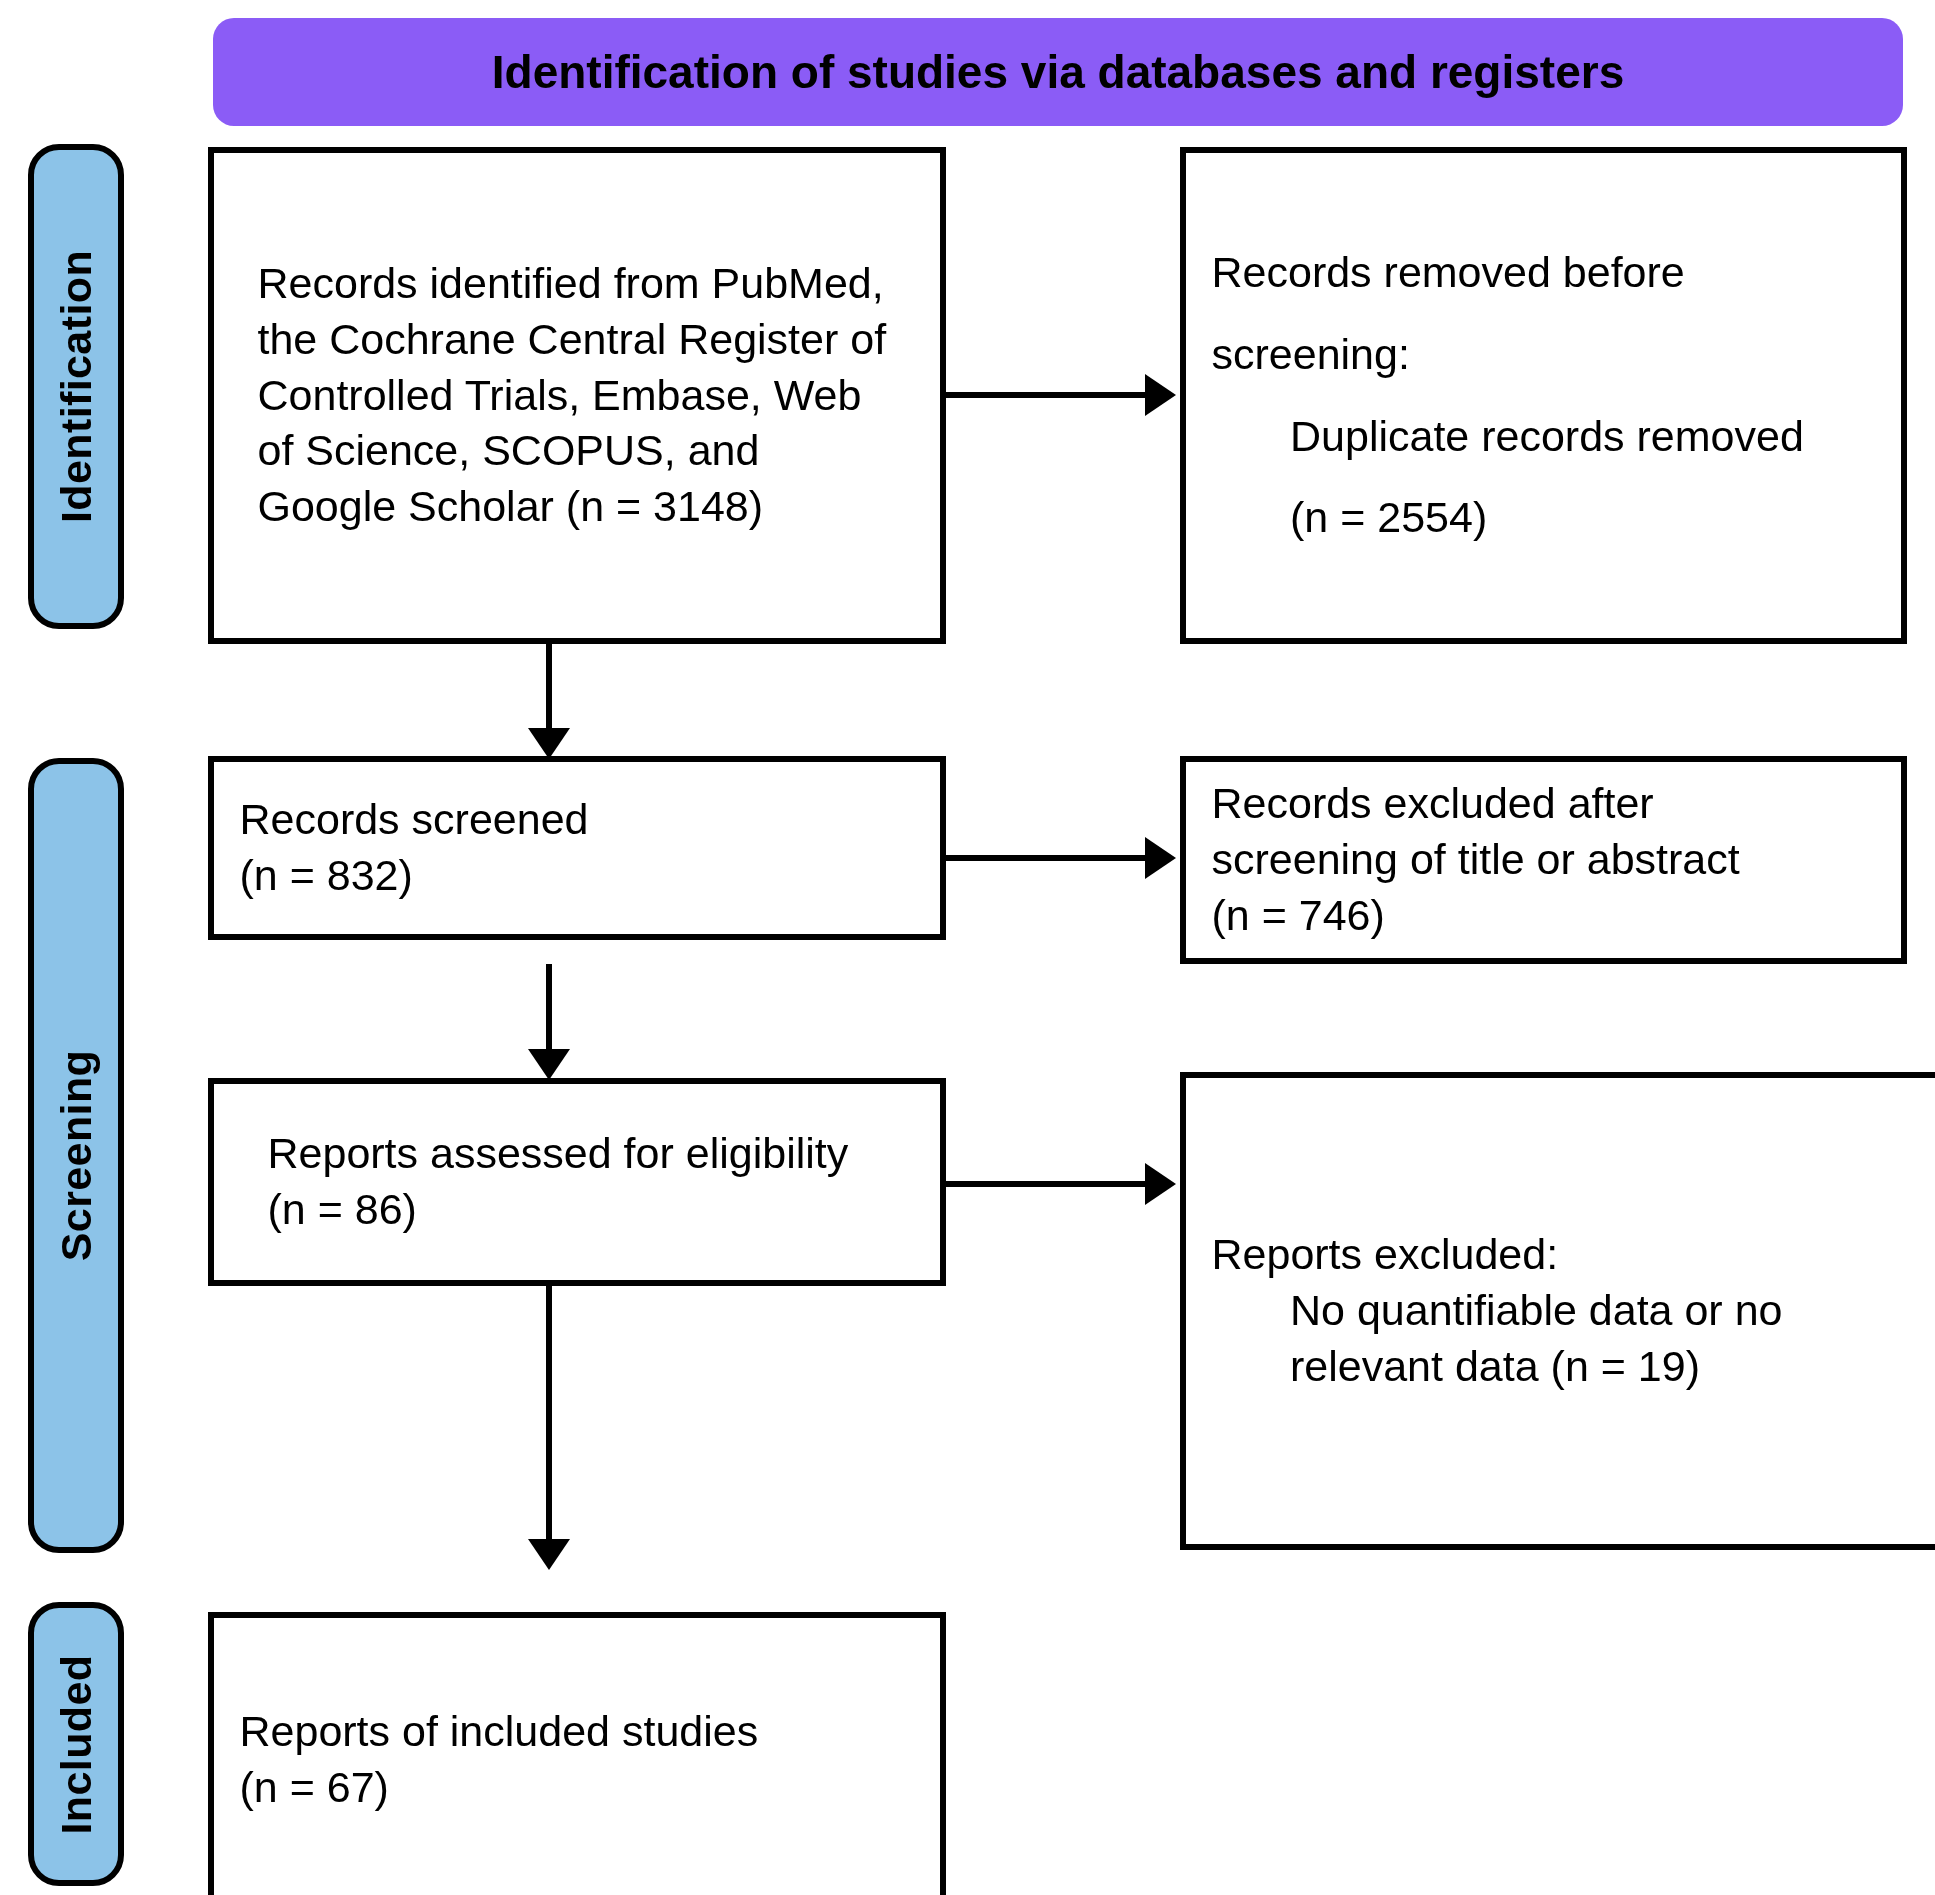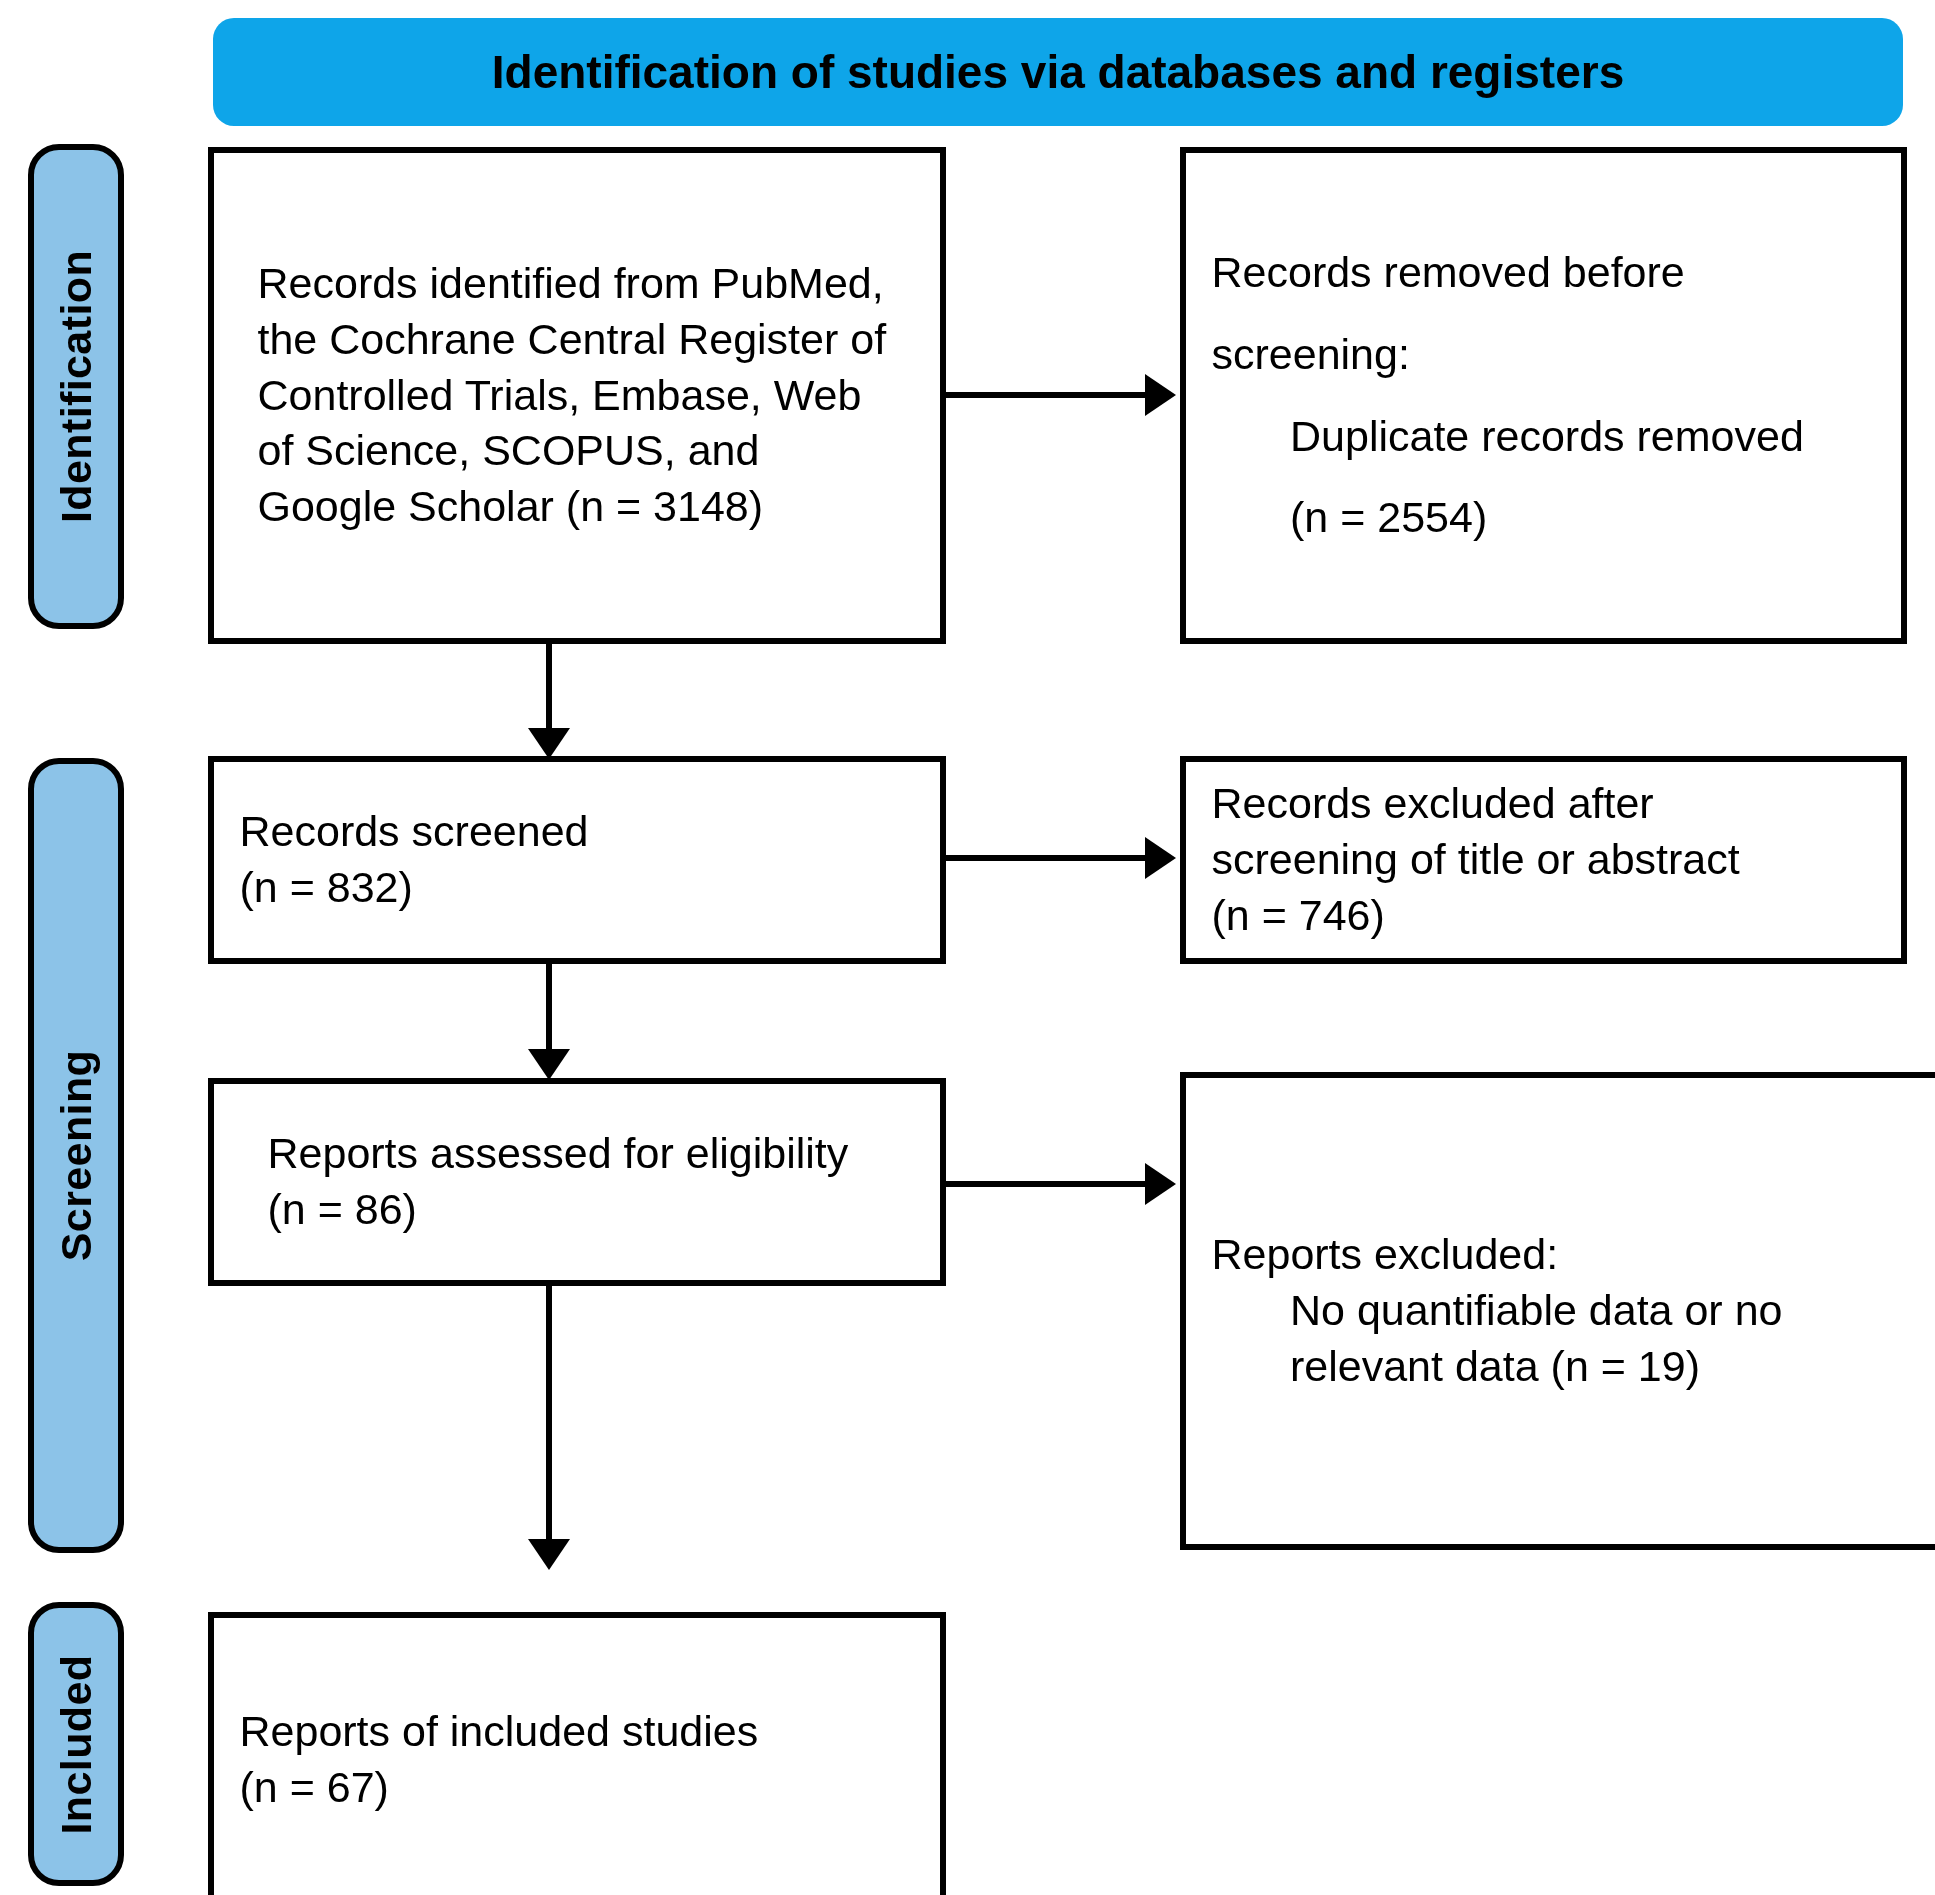--- a/index.html
+++ b/index.html
@@ -36,21 +36,21 @@
     white-space: nowrap;
     font-size: 43px;
     font-weight: bold;
     letter-spacing: 0.4px;
     line-height: 1;
   }
 
   
   .banner {
     position: absolute;
-    background: #0ea5e9;
+    background: #8b5cf6;
     border-radius: 21px;
     box-sizing: border-box;
     display: flex;
     align-items: center;
     justify-content: center;
   }
   .banner-text {
     font-size: 46px;
     font-weight: bold;
     color: #000000;
@@ -145,21 +145,21 @@
   <div class="connector">
     <div class="line-h" style="left:945px; top:392px; width:204px;"></div>
     <div class="arrow-right" style="left:1145px; top:374px;"></div>
   </div>
 
   <div class="connector">
     <div class="line-v" style="left:546px; top:642px; height:96px;"></div>
     <div class="arrow-down" style="left:528px; top:728px;"></div>
   </div>
 
-  <div class="flow-box" style="left:208px; top:756px; width:738px; height:208px;">
+  <div class="flow-box" style="left:208px; top:756px; width:738px; height:184px;">
     <div class="box-text">Records screened</div>
     <div class="box-text">(n = 832)</div>
   </div>
 
   <div class="flow-box" style="left:1180px; top:756px; width:727px; height:208px;">
     <div class="box-text">Records excluded after</div>
     <div class="box-text">screening of title or abstract</div>
     <div class="box-text">(n = 746)</div>
   </div>
 

